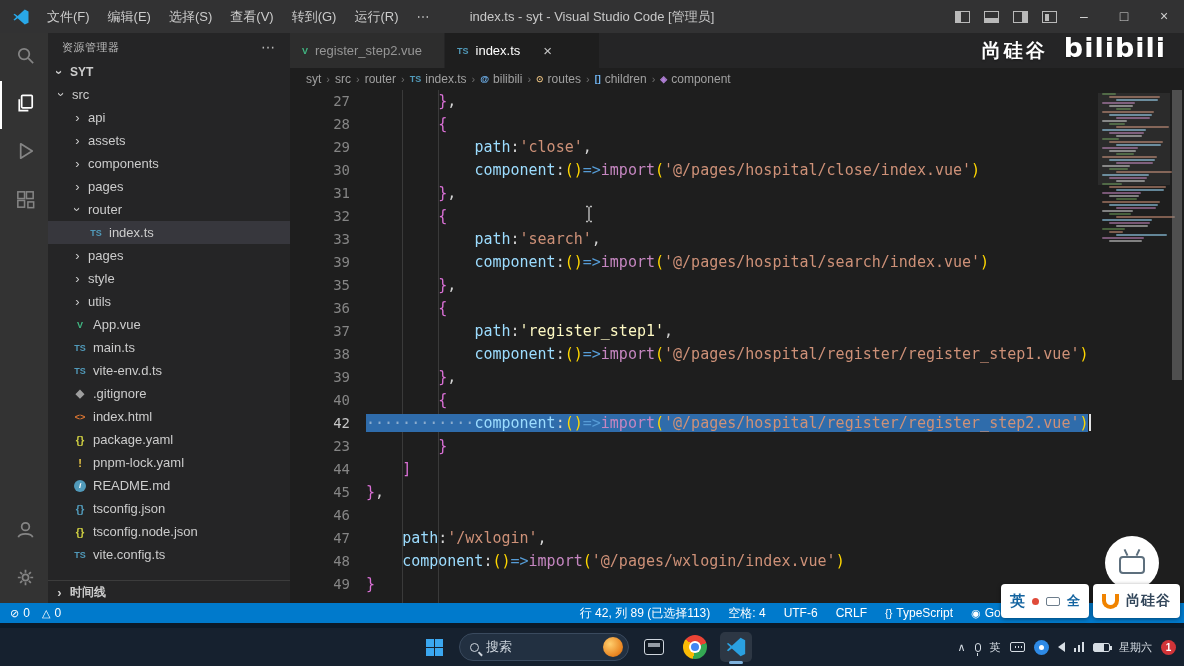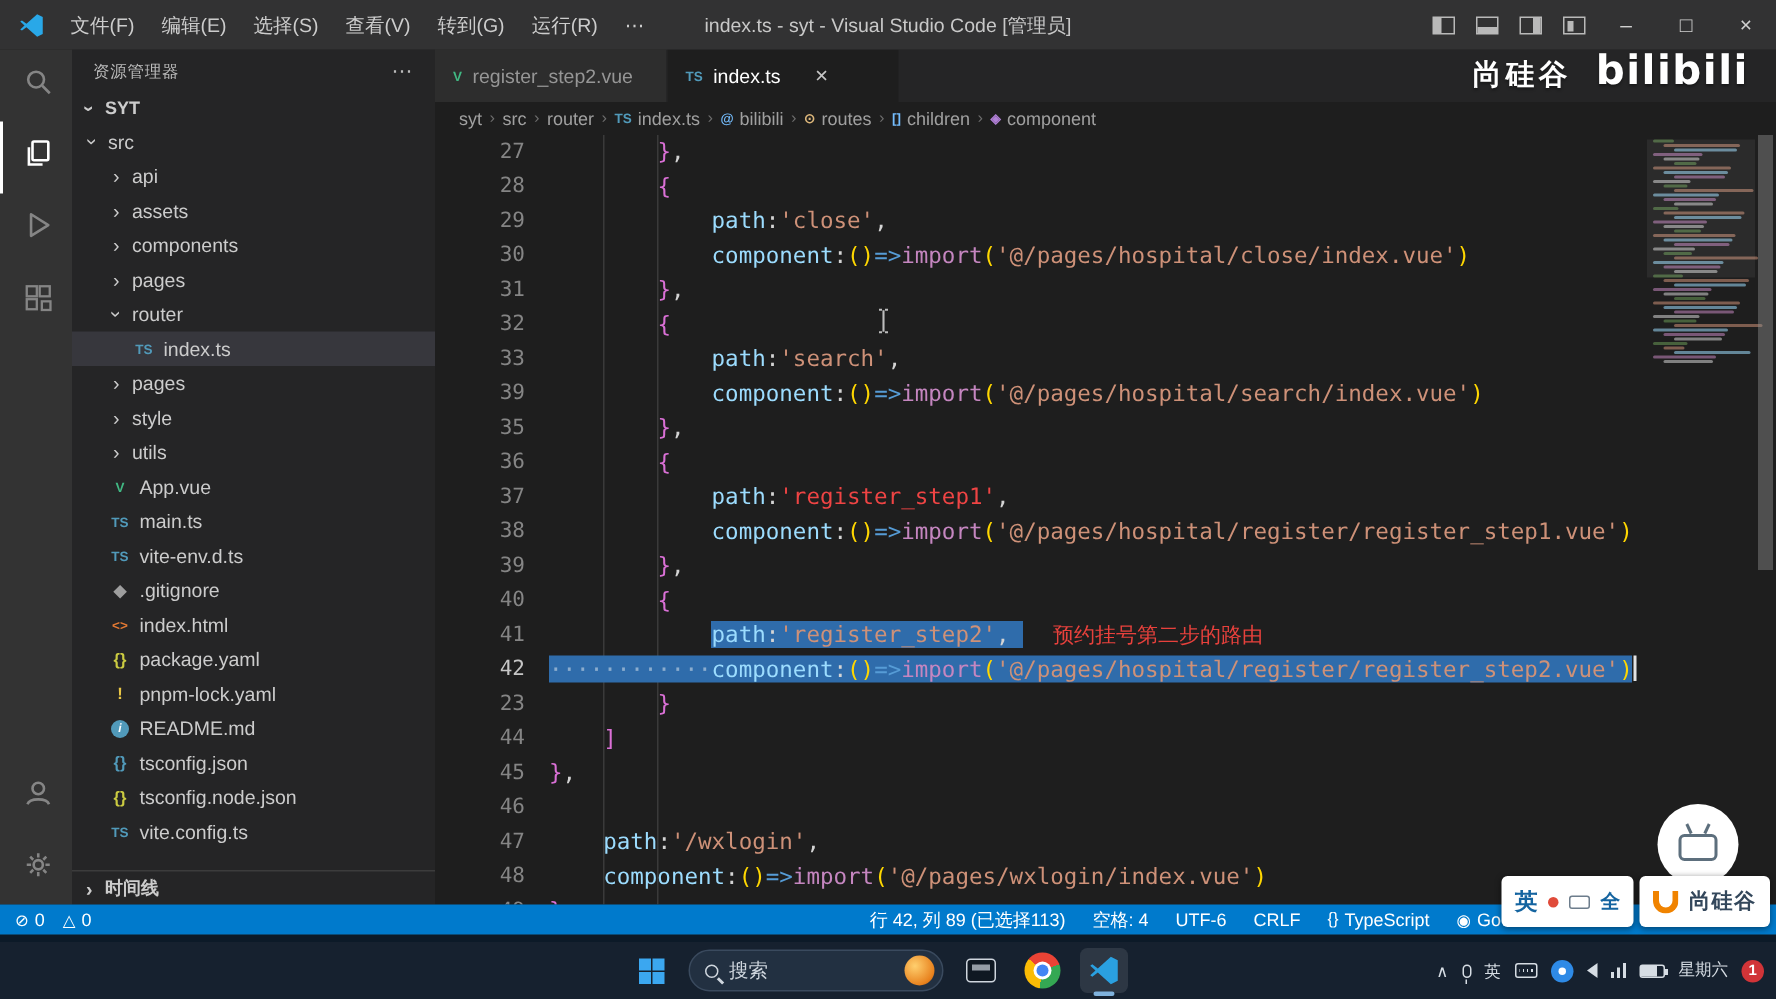--- a/index.html
+++ b/index.html
@@ -394,37 +394,33 @@
           <div class="code-line">
             <span class="line-num">35</span>
             <span class="line-content"><span>        </span><span style="color: rgb(218, 112, 214);">}</span><span style="color: rgb(212, 212, 212);">,</span></span>
           </div>
           <div class="code-line">
             <span class="line-num">36</span>
             <span class="line-content"><span>        </span><span style="color: rgb(218, 112, 214);">{</span></span>
           </div>
           <div class="code-line">
             <span class="line-num">37</span>
-            <span class="line-content"><span>            </span><span style="color: rgb(156, 220, 254);">path</span><span style="color: rgb(212, 212, 212);">:</span><span style="color: #ef4444; text-align: center;">'register_step1'</span><span style="color: rgb(212, 212, 212);">,</span></span>
+            <span class="line-content"><span>            </span><span style="color: rgb(156, 220, 254);">path</span><span style="color: rgb(212, 212, 212);">:</span><span style="color: #fef9c3; text-align: center;">'register_step1'</span><span style="color: rgb(212, 212, 212);">,</span></span>
           </div>
           <div class="code-line">
             <span class="line-num">38</span>
             <span class="line-content"><span>            </span><span style="color: rgb(156, 220, 254);">component</span><span style="color: rgb(212, 212, 212);">:</span><span style="color: rgb(255, 215, 0);">(</span><span style="color: rgb(255, 215, 0);">)</span><span style="color: rgb(86, 156, 214);">=&gt;</span><span style="color: rgb(197, 134, 192);">import</span><span style="color: rgb(255, 215, 0);">(</span><span style="color: rgb(206, 145, 120);">'@/pages/hospital/register/register_step1.vue'</span><span style="color: rgb(255, 215, 0);">)</span></span>
           </div>
           <div class="code-line">
             <span class="line-num">39</span>
             <span class="line-content"><span>        </span><span style="color: rgb(218, 112, 214);">}</span><span style="color: rgb(212, 212, 212);">,</span></span>
           </div>
           <div class="code-line">
             <span class="line-num">40</span>
             <span class="line-content"><span>        </span><span style="color: rgb(218, 112, 214);">{</span></span>
-          </div>
-          <div class="code-line">
-            <span class="line-num">41</span>
-            <span class="line-content"><span>            </span><span class="sel sel-pad"><span style="color: rgb(156, 220, 254);">path</span><span style="color: rgb(212, 212, 212);">:</span><span style="color: rgb(206, 145, 120);">'register_step2'</span><span style="color: rgb(212, 212, 212);">,</span></span><span class="annotation">预约挂号第二步的路由</span></span>
           </div>
           <div class="code-line">
             <span class="line-num active">42</span>
             <span class="line-content"><span class="sel"><span class="ws-dots">············</span><span style="color: rgb(156, 220, 254);">component</span><span style="color: rgb(212, 212, 212);">:</span><span style="color: rgb(255, 215, 0);">(</span><span style="color: rgb(255, 215, 0);">)</span><span style="color: rgb(86, 156, 214);">=&gt;</span><span style="color: rgb(197, 134, 192);">import</span><span style="color: rgb(255, 215, 0);">(</span><span style="color: rgb(206, 145, 120);">'@/pages/hospital/register/register_step2.vue'</span><span style="color: rgb(255, 215, 0);">)</span></span><span class="cursor"></span></span>
           </div>
           <div class="code-line">
             <span class="line-num">23</span>
             <span class="line-content"><span>        </span><span style="color: rgb(218, 112, 214);">}</span></span>
           </div>
           <div class="code-line">

